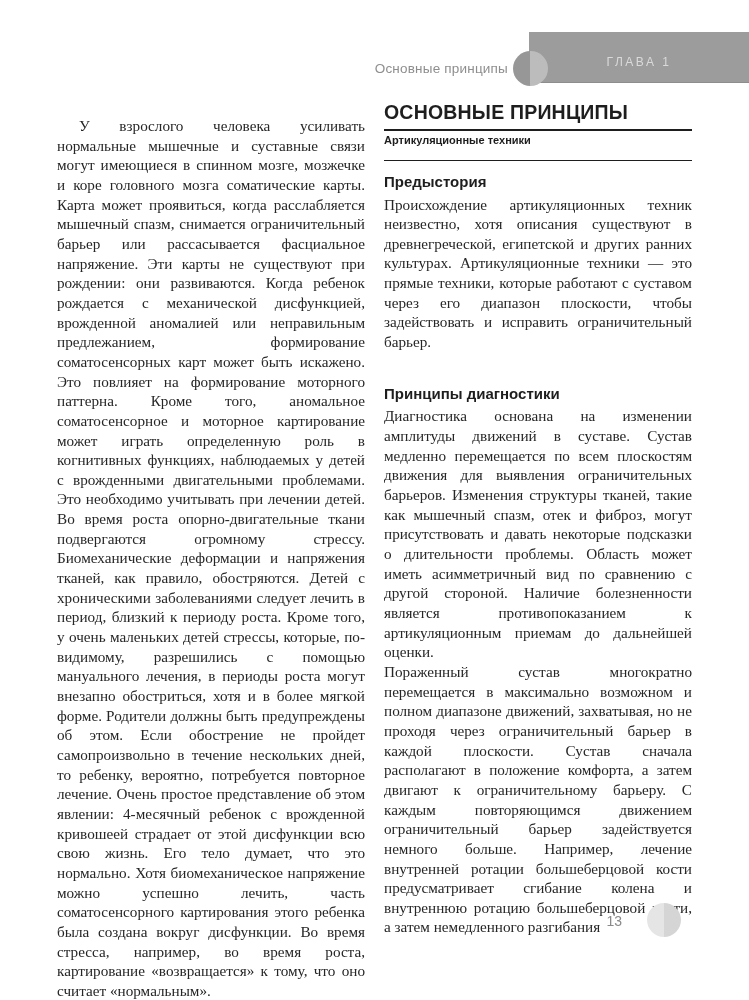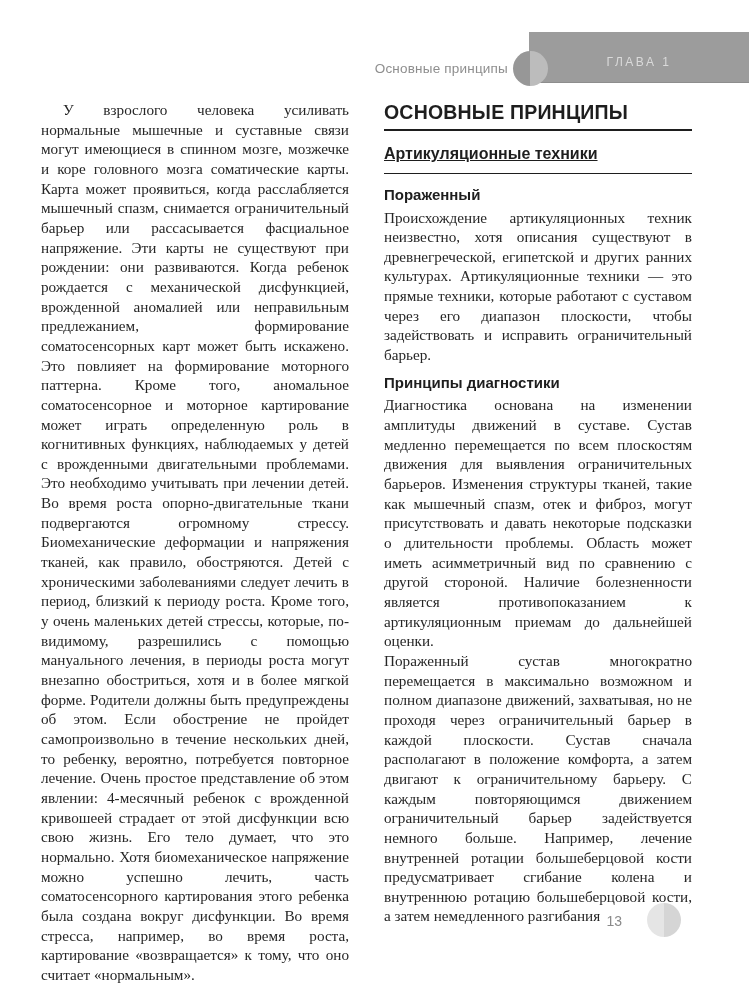--- a/index.html
+++ b/index.html
@@ -48,21 +48,21 @@
   .col {
     position: absolute;
     top: 100px;
     width: 308px;
     font-family: "Liberation Serif", serif;
     font-size: 15.2px;
     line-height: 19.65px;
     text-align: justify;
     color: var(--body_text, #262626);
   }
-  .col.left  { left: 41px; }
+  .col.left  { left: 57px; margin-top: 16px; }
   .col.right { left: 384px; top: 102px; }
 
   .col.left .body-par { text-indent: 22px; margin: 0; }
   .col.right .body-par { margin: 0; }
 
   
   .main-title {
     font-family: "Liberation Sans", sans-serif;
     font-weight: bold;
     font-size: 19.5px;
@@ -71,40 +71,38 @@
     letter-spacing: 0.2px;
   }
   .rule-thick {
     height: 2.5px;
     background: var(--rule, #1e1e1e);
     margin-top: 6px;
   }
   .subtitle {
     font-family: "Liberation Sans", sans-serif;
     font-weight: bold;
-    font-size: 16px;
+    font-size: 11px;
     color: var(--heading_text, #1e1e1e);
-    margin-top: 13px;
-    text-decoration: underline;
   }
   .rule-thin {
     height: 1.2px;
     background: var(--rule, #1e1e1e);
     margin-top: 9px;
   }
   .section-heading {
     font-family: "Liberation Sans", sans-serif;
     font-weight: bold;
     font-size: 15px;
     color: var(--heading_text, #1e1e1e);
     margin-top: 11px;
     margin-bottom: 3px;
     text-align: left;
   }
-  .section + .section .section-heading { margin-top: 8px; }
+  .section + .section .section-heading { margin-top: 32px; }
 
   
   .page-number {
     position: absolute;
     top: 913px; right: 127px;
     color: var(--page_number, #8a8a8a);
     font-size: 14px;
   }
   .marker-circle.footer {
     left: 647px; top: 903px; width: 34px; height: 34px;
@@ -132,21 +130,21 @@
     <div>ОСНОВНЫЕ ПРИНЦИПЫ</div>
   </div>
 
   <div class="rule-thick"></div>
 
   <div class="subtitle">Артикуляционные техники</div>
 
   <div class="rule-thin"></div>
 
   <div class="section">
-    <div class="section-heading">Пораженный</div>
+    <div class="section-heading">Предыстория</div>
     <p class="body-par">Происхождение артикуляционных техник неизвестно, хотя описания существуют в древнегреческой, египетской и других ранних культурах. Артикуляционные техники — это прямые техники, которые работают с суставом через его диапазон плоскости, чтобы задействовать и исправить ограничительный барьер.</p>
   </div>
 
   <div class="section">
     <div class="section-heading">Принципы диагностики</div>
     <p class="body-par">Диагностика основана на изменении амплитуды движений в суставе. Сустав медленно перемещается по всем плоскостям движения для выявления ограничительных барьеров. Изменения структуры тканей, такие как мышечный спазм, отек и фиброз, могут присутствовать и давать некоторые подсказки о длительности проблемы. Область может иметь асимметричный вид по сравнению с другой стороной. Наличие болезненности является противопоказанием к артикуляционным приемам до дальнейшей оценки.</p>
   </div>
 
   <div class="section">
     <p class="body-par">Пораженный сустав многократно перемещается в максимально возможном и полном диапазоне движений, захватывая, но не проходя через ограничительный барьер в каждой плоскости. Сустав сначала располагают в положение комфорта, а затем двигают к ограничительному барьеру. С каждым повторяющимся движением ограничительный барьер задействуется немного больше. Например, лечение внутренней ротации большеберцовой кости предусматривает сгибание колена и внутреннюю ротацию большеберцовой кости, а затем немедленного разгибания</p>

